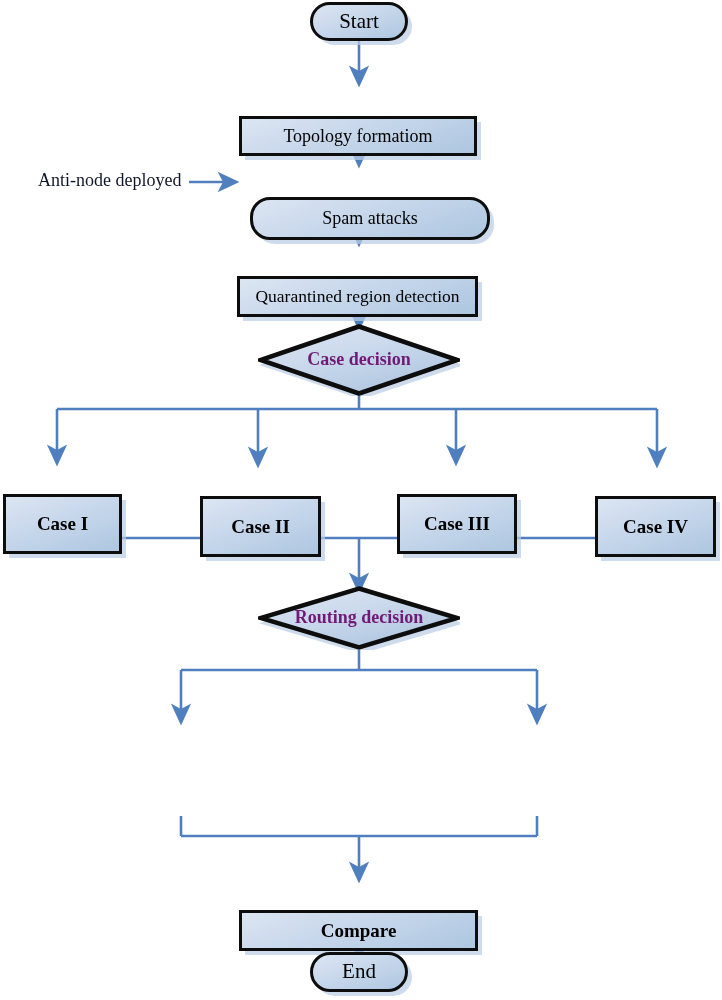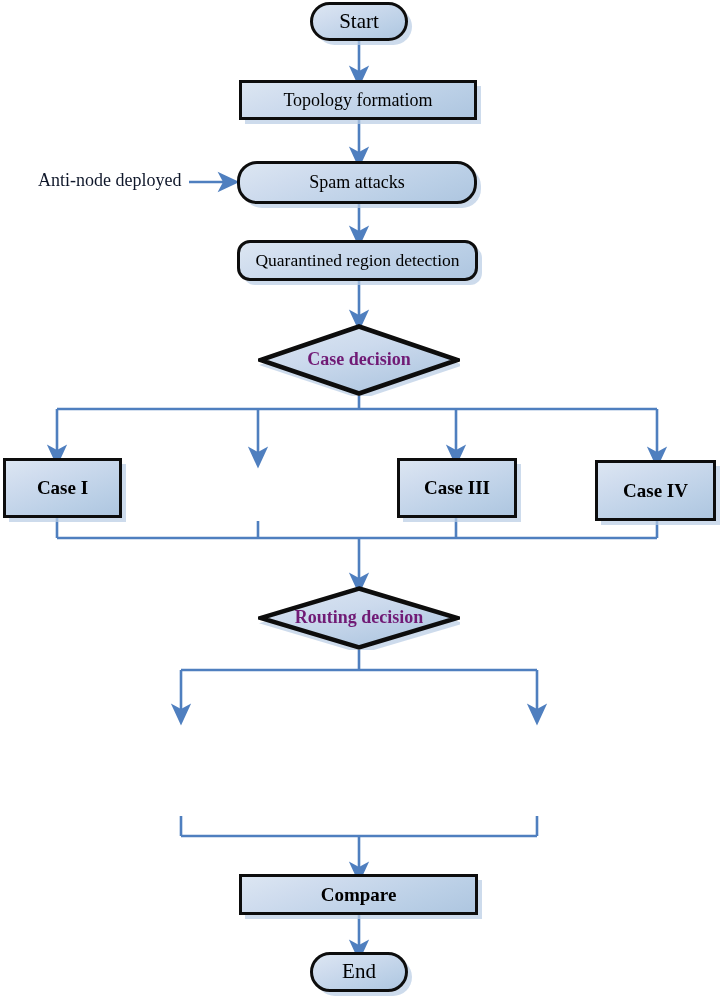--- a/index.html
+++ b/index.html
@@ -42,20 +42,21 @@
     z-index: 2;
     line-height: 1.12;
     padding: 0 6px;
     white-space: pre-line;
   }
   
   .box {
     border: 3px solid #0d0d0d;
     background: linear-gradient(160deg, #dce6f2 0%, #cfdcee 28%, #bacfe6 72%, #aec6e0 100%);
     box-shadow: 5px 5px 0 -1px rgba(186, 205, 228, 0.72);
+    margin-top: 36px;
   }
   .terminator {
     border: 3px solid #0d0d0d;
     border-radius: 999px;
     background: linear-gradient(160deg, #dce6f2 0%, #cfdcee 30%, #bacfe6 74%, #aec6e0 100%);
     box-shadow: 5px 5px 0 -1px rgba(186, 205, 228, 0.72);
   }
   .t-regular { font-weight: 400; }
   .t-bold    { font-weight: 700; }
 
@@ -141,29 +142,29 @@
   </svg>
 
   <div class="node terminator" style="left:310px; top:2px; width:98px; height:39px;">
     <span class="label t-regular" style="font-size:21px;">Start</span>
   </div>
 
   <div class="node box" style="left:239px; top:80px; width:238px; height:40px;">
     <span class="label t-regular" style="font-size:18px;">Topology formatiom</span>
   </div>
 
-  <div class="node box" style="left:237px; top:161px; width:240px; height:43px;border-radius:20px;">
+  <div class="node box" style="left:250px; top:161px; width:240px; height:43px;border-radius:20px;">
     <span class="label t-regular" style="font-size:18px;">Spam attacks</span>
   </div>
 
   <div class="annotation" style="left:38px; top:170px; font-size:18px;">
     <span>Anti-node deployed</span>
   </div>
 
-  <div class="node box" style="left:237px; top:240px; width:241px; height:41px;border-radius:13px;">
+  <div class="node box" style="left:237px; top:240px; width:241px; height:41px;">
     <span class="label t-regular" style="font-size:17.5px;">Quarantined region detection</span>
   </div>
 
   <div class="diamond" style="left:258px; top:324px; width:202px; height:72px;">
     <svg class="dshape" viewBox="0 0 202 72" preserveAspectRatio="none" xmlns="http://www.w3.org/2000/svg">
       <defs>
         <linearGradient id="gdiam1" x1="0" y1="0" x2="0.7" y2="1">
           <stop offset="0%" stop-color="#dce6f2"></stop>
           <stop offset="45%" stop-color="#ccdaed"></stop>
           <stop offset="100%" stop-color="#aec6e0"></stop>
@@ -172,20 +173,23 @@
       <polygon points="101,75 205,39 101,3 -3,39" fill="#bacde4" opacity="0.72" transform="translate(4,4) scale(0.985,0.95)"></polygon>
       <polygon points="101,2.5 199.5,36 101,69.5 2.5,36" fill="url(#gdiam1)" stroke="#0d0d0d" stroke-width="4.5" stroke-linejoin="miter"></polygon>
     </svg>
     <span class="label" style="font-size:18px;">Case decision</span>
   </div>
 
   <div class="node box" style="left:3px; top:458px; width:119px; height:60px;">
     <span class="label t-bold" style="font-size:19px;font-family:Liberation Serif, serif;">Case I</span>
   </div>
 
+  <div class="node box" style="left:200px; top:460px; width:121px; height:61px;">
+    <span class="label t-bold" style="font-size:19px;">Case II</span>
+  </div>
 
   <div class="node box" style="left:397px; top:458px; width:120px; height:60px;text-align:right;">
     <span class="label t-bold" style="font-size:19px;">Case III</span>
   </div>
 
   <div class="node box" style="left:595px; top:460px; width:121px; height:61px;">
     <span class="label t-bold" style="font-size:19px;">Case IV</span>
   </div>
 
   <div class="diamond" style="left:258px; top:586px; width:202px; height:64px;">

